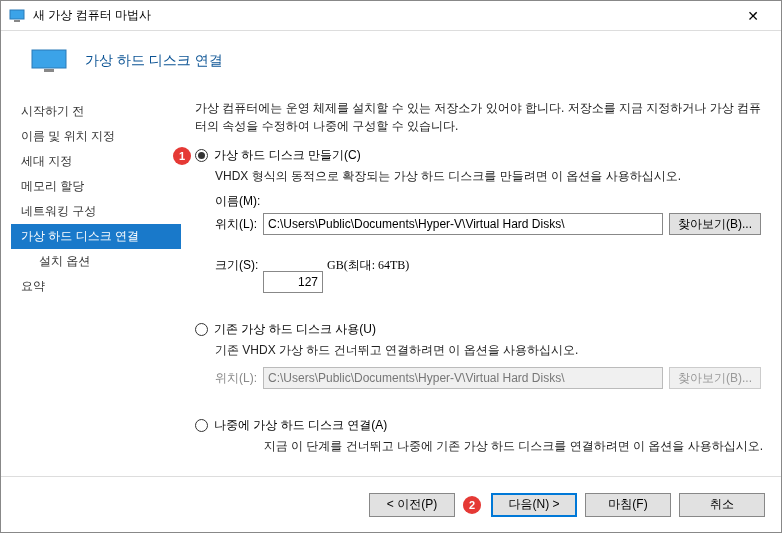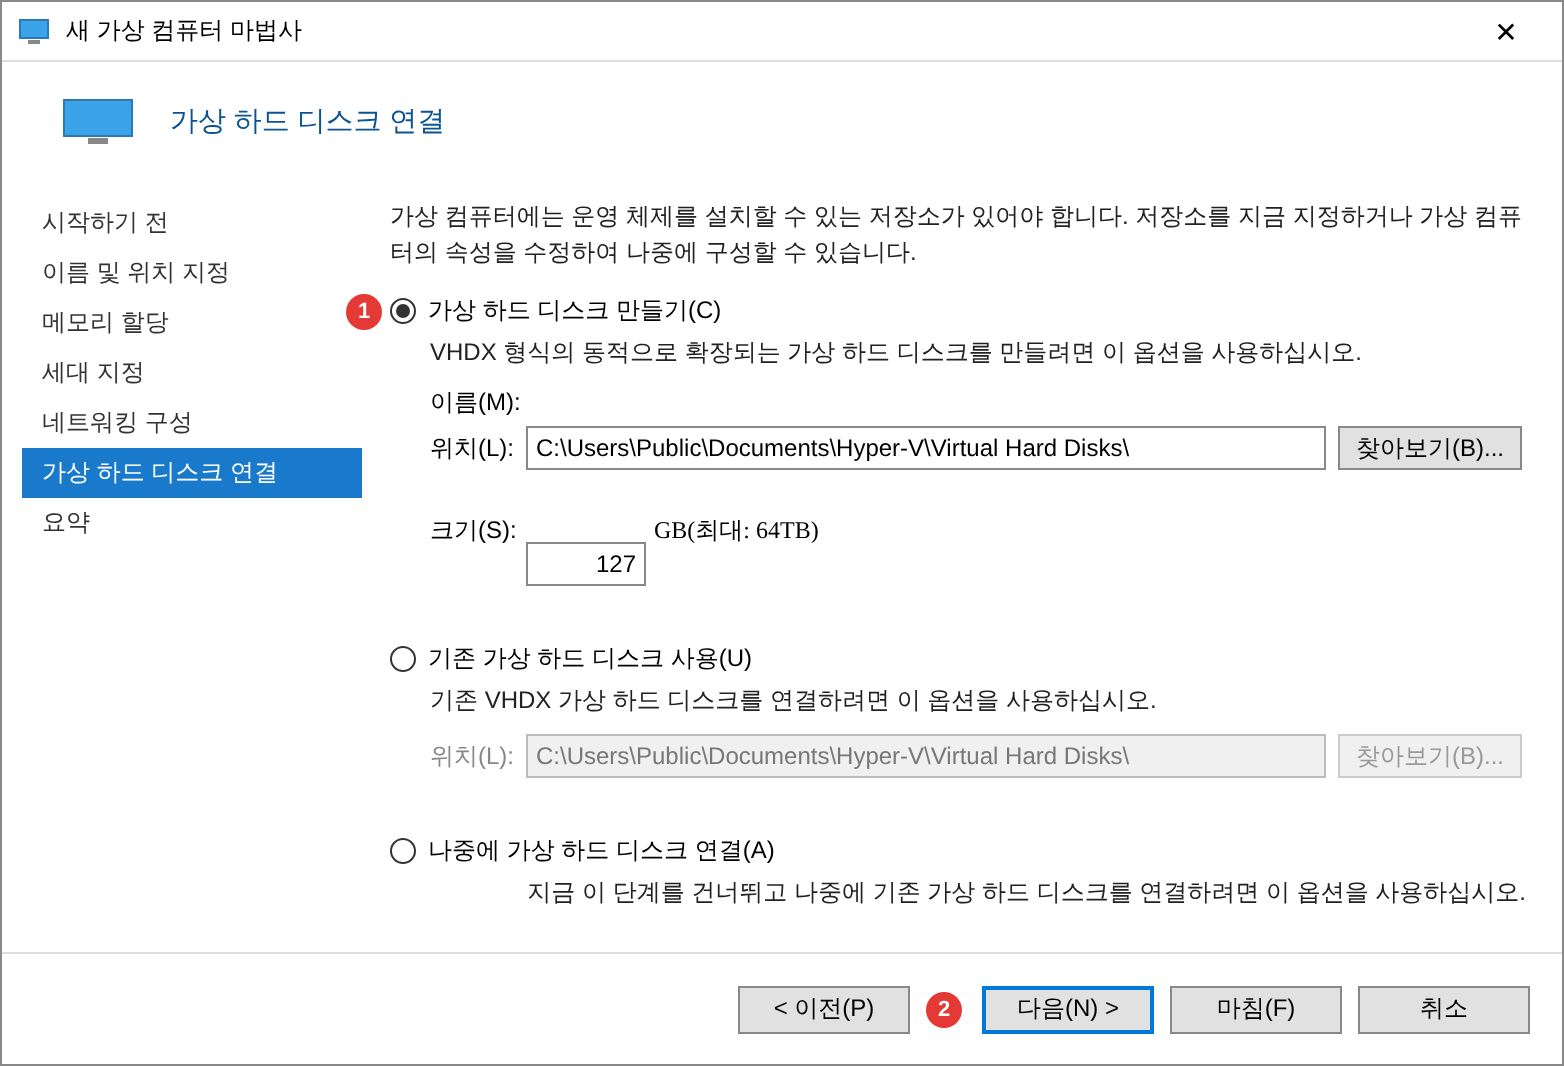--- a/index.html
+++ b/index.html
@@ -61,24 +61,25 @@
         <rect x="13" y="20" width="10" height="3" fill="#888"></rect>
       </svg>
   </span>
   <span class="header-title">가상 하드 디스크 연결</span>
 </div>
 
 <div class="content">
   <div class="sidebar">
     <div class="side-item">시작하기 전</div>
     <div class="side-item">이름 및 위치 지정</div>
+    <div class="side-item">세대 지정</div>
     <div class="side-item">메모리 할당</div>
-    <div class="side-item">세대 지정</div>
     <div class="side-item">네트워킹 구성</div>
     <div class="side-item active">가상 하드 디스크 연결</div>
+    <div class="side-item side-sub">설치 옵션</div>
     <div class="side-item">요약</div>
   </div>
 
   <div class="main">
     <div class="desc">가상 컴퓨터에는 운영 체제를 설치할 수 있는 저장소가 있어야 합니다. 저장소를 지금 지정하거나 가상 컴퓨터의 속성을 수정하여 나중에 구성할 수 있습니다.</div>
 
     <div class="opt-row">
       <span class="callout">1</span>
       <span class="radio checked"></span>
       <span class="opt-label">가상 하드 디스크 만들기(C)</span>
@@ -97,21 +98,21 @@
       <span class="form-label">크기(S):</span>
       <input class="text-input" style="width: 60px; text-align: right; margin-top: 33px;" value="127">
       <span class="size-unit">GB(최대: 64TB)</span>
     </div>
 
     <div class="section2">
       <div class="opt-row">
         <span class="radio"></span>
         <span class="opt-label">기존 가상 하드 디스크 사용(U)</span>
       </div>
-      <div class="opt-desc">기존 VHDX 가상 하드 디스크를 연결하려면 이 옵션을 사용하십시오.</div>
+      <div class="opt-desc">기존 VHDX 가상 하드 건너뛰고 연결하려면 이 옵션을 사용하십시오.</div>
       <div class="form-row">
         <span class="form-label" style="color:#888">위치(L):</span>
         <input class="text-input dis" style="width: 400px;" disabled="" value="C:\Users\Public\Documents\Hyper-V\Virtual Hard Disks\">
         <button class="browse-btn dis" disabled="">찾아보기(B)...</button>
       </div>
     </div>
 
     <div class="section3">
       <div class="opt-row">
         <span class="radio"></span>

